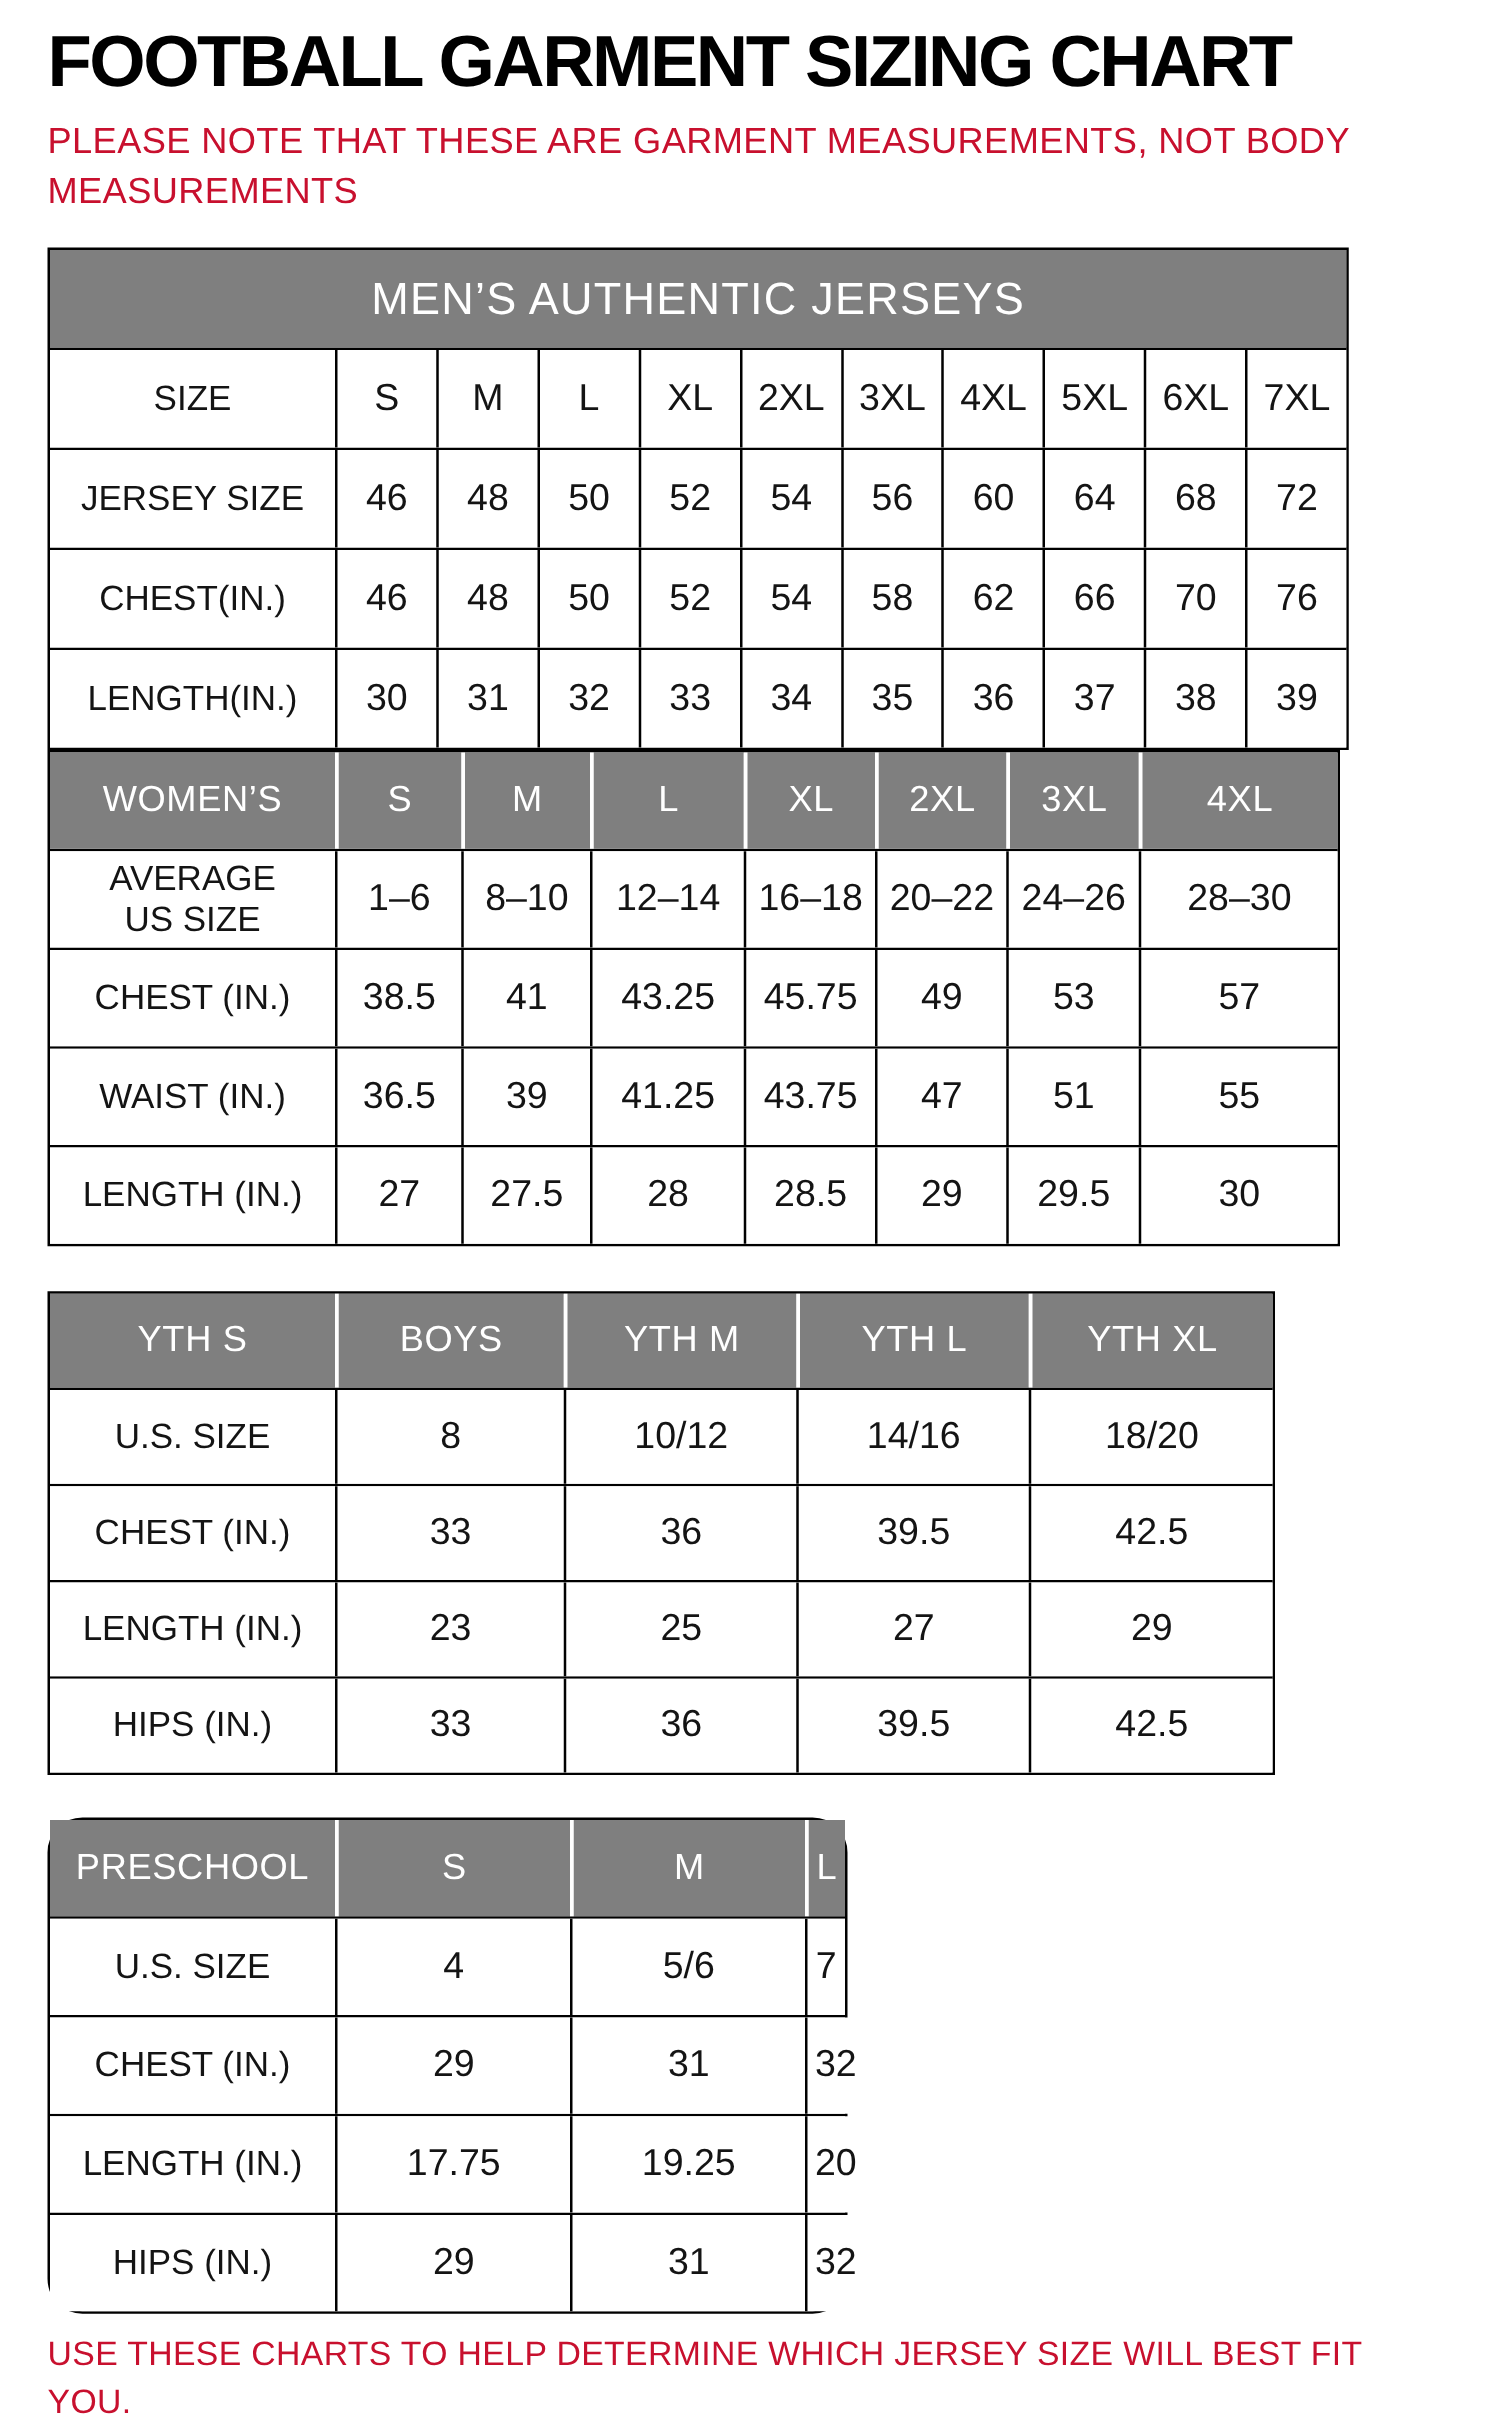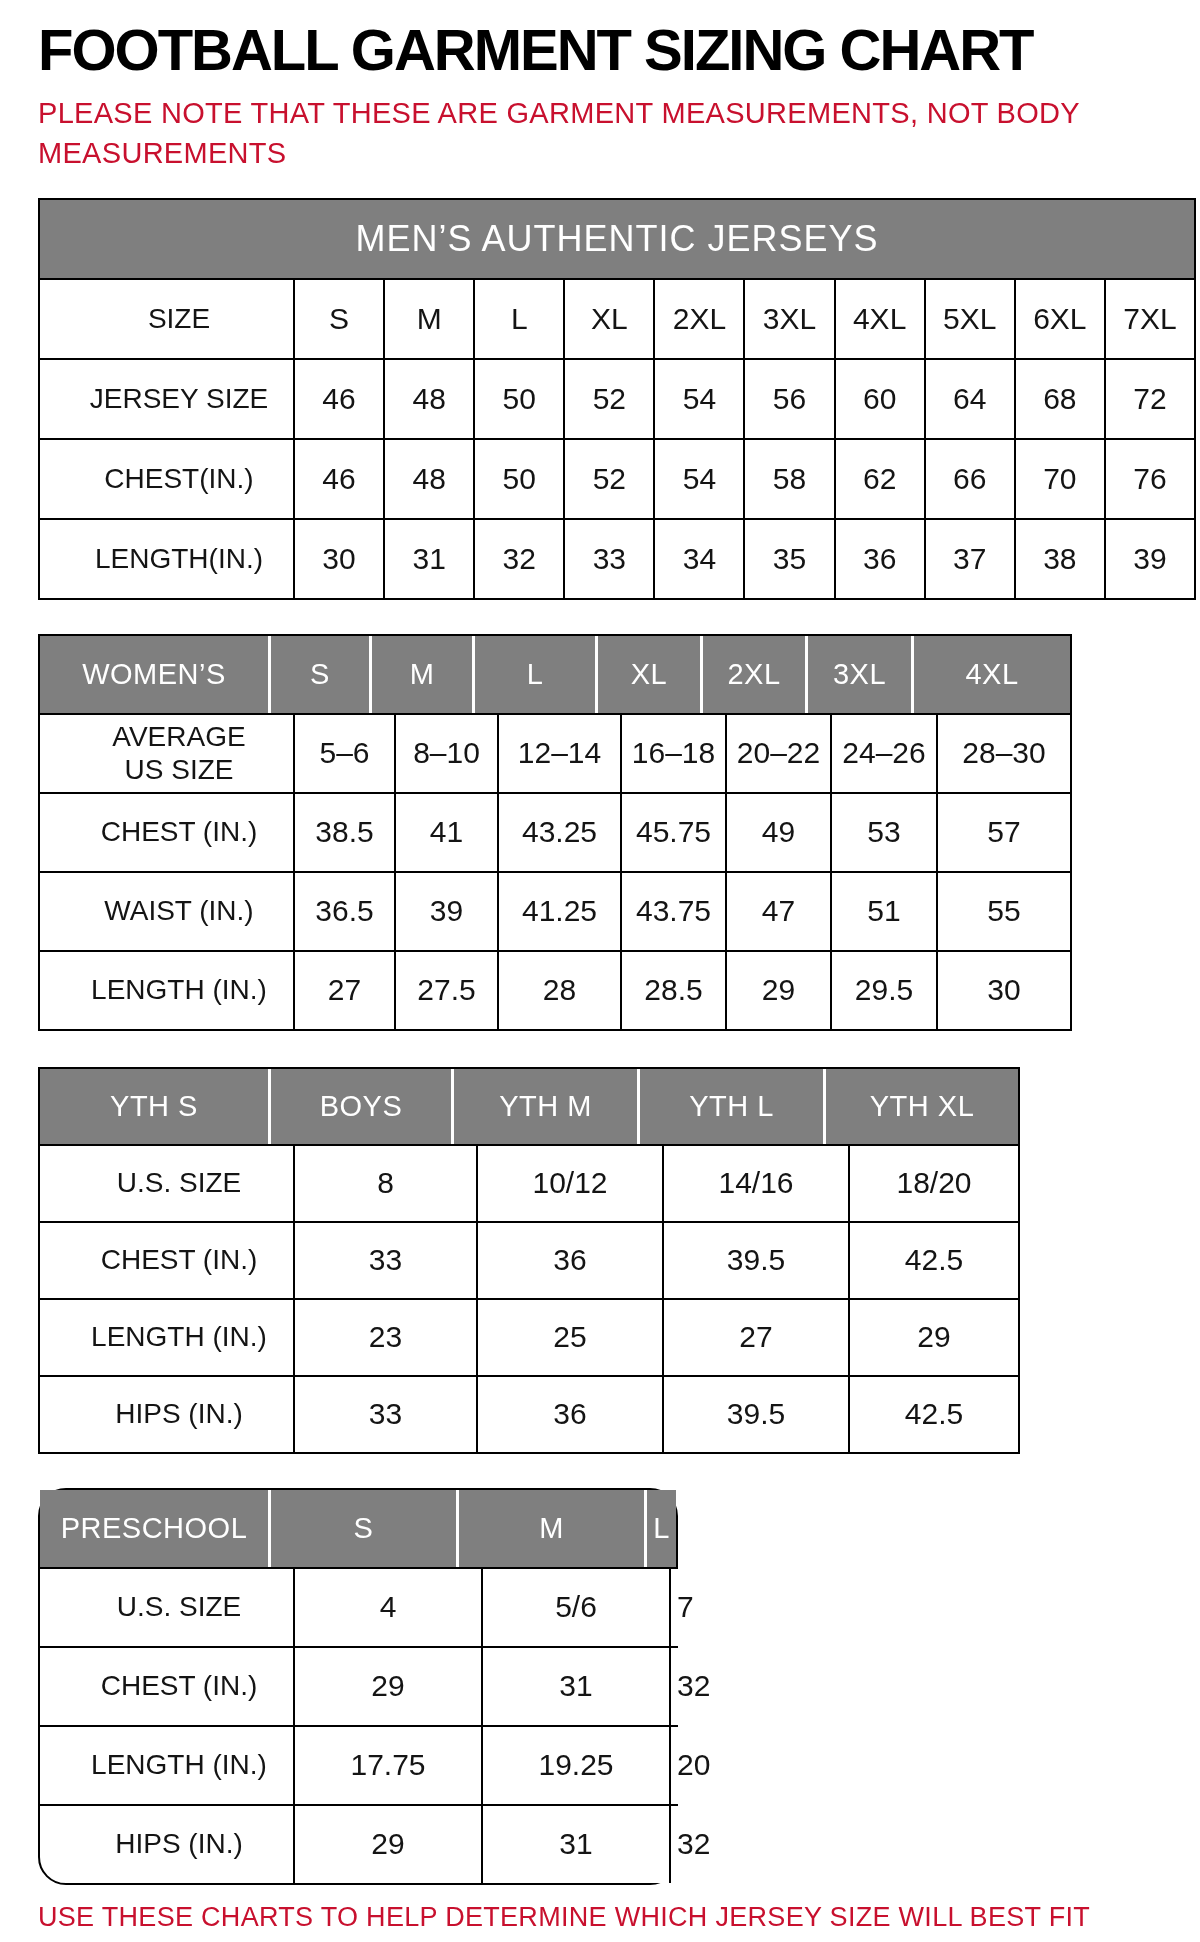--- a/index.html
+++ b/index.html
@@ -36,31 +36,31 @@
   .note.bottom{
     font-size:27px;
     margin:14px 0 10px 0;
     max-width:1130px;
   }
 
   .table{
     border:2px solid var(--line);
     background:#fff;
   }
-  .t0{width:1158px;margin-bottom:34px;}
+  .t0{width:1041px;}
   .t1{width:1034px;margin-bottom:36px;}
   .t2{width:982px;margin-bottom:34px;}
   .t3{width:640px;margin-bottom:0;border-radius:28px;}
 
   .trow{display:grid;}
   .t0 .trow{grid-template-columns:228px repeat(10,1fr);}
   .t1 .trow{grid-template-columns:228px 101px 103px 123px 105px 105px 106px 1fr;}
   .t2 .trow{grid-template-columns:228px 183px 186px 186px 1fr;}
   .t3 .trow{grid-template-columns:228px 188px 188px 1fr;}
-  .trow + .trow{border-top:2px solid var(--line);padding-left:25px;}
+  .trow + .trow{border-top:2px solid var(--line);}
 
   .cell{
     min-height:78px;
     display:flex;
     align-items:center;
     justify-content:center;
     text-align:center;
     background:#fff;
     color:#141414;
     font-size:30px;
@@ -161,21 +161,21 @@
         <div class="cell">M</div>
         <div class="cell">L</div>
         <div class="cell">XL</div>
         <div class="cell">2XL</div>
         <div class="cell">3XL</div>
         <div class="cell">4XL</div>
       </div>
       <div class="trow">
         <div class="cell label-cell">AVERAGE
 US SIZE</div>
-        <div class="cell">5–6</div>
+        <div class="cell">1–6</div>
         <div class="cell">8–10</div>
         <div class="cell">12–14</div>
         <div class="cell">16–18</div>
         <div class="cell">20–22</div>
         <div class="cell">24–26</div>
         <div class="cell">28–30</div>
       </div>
       <div class="trow">
         <div class="cell label-cell">CHEST (IN.)</div>
         <div class="cell">38.5</div>

